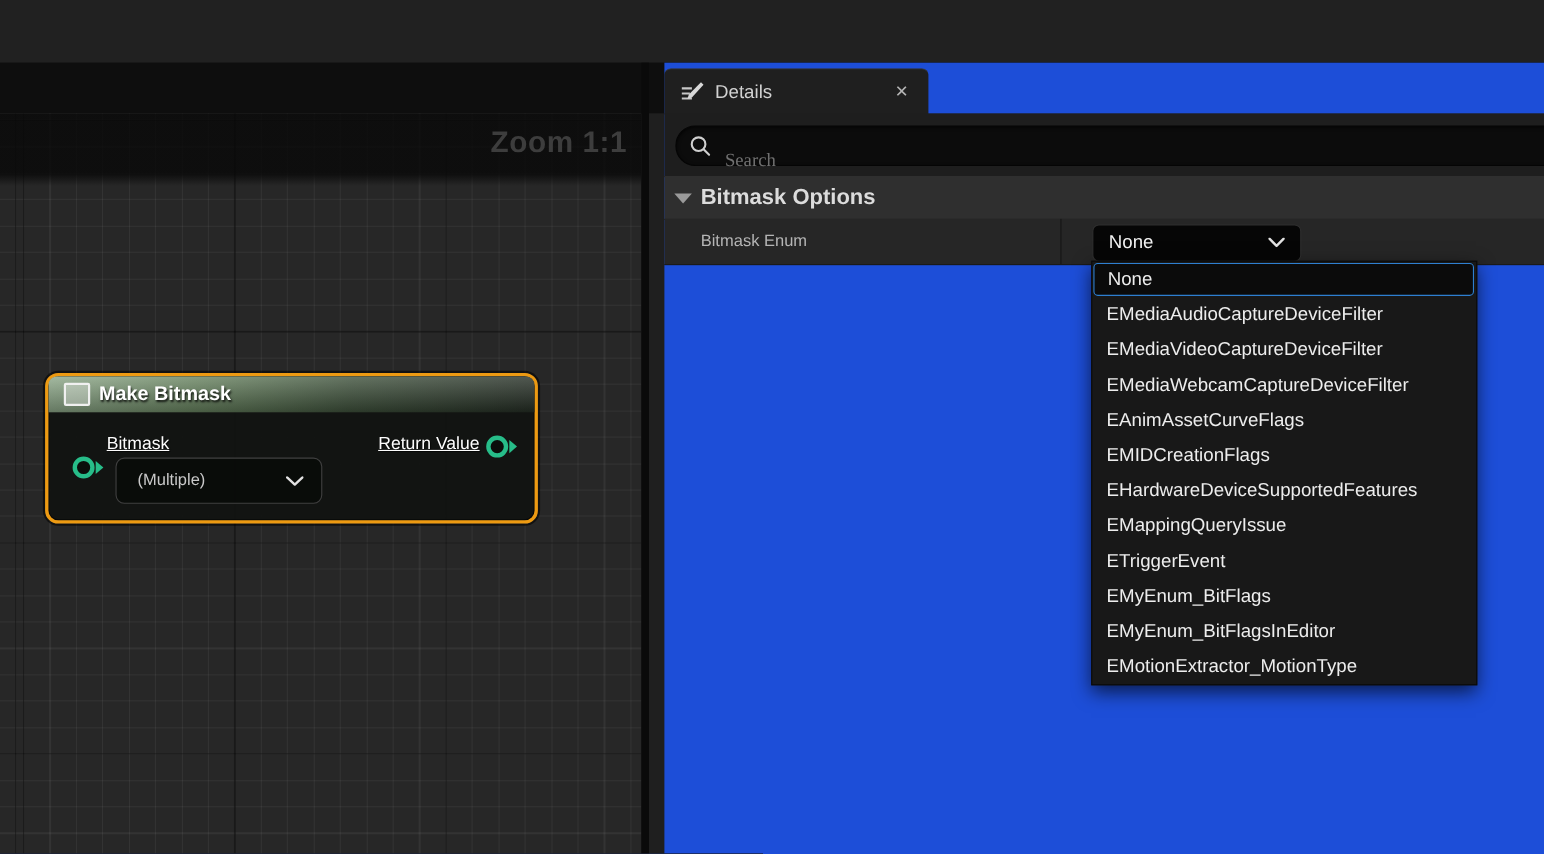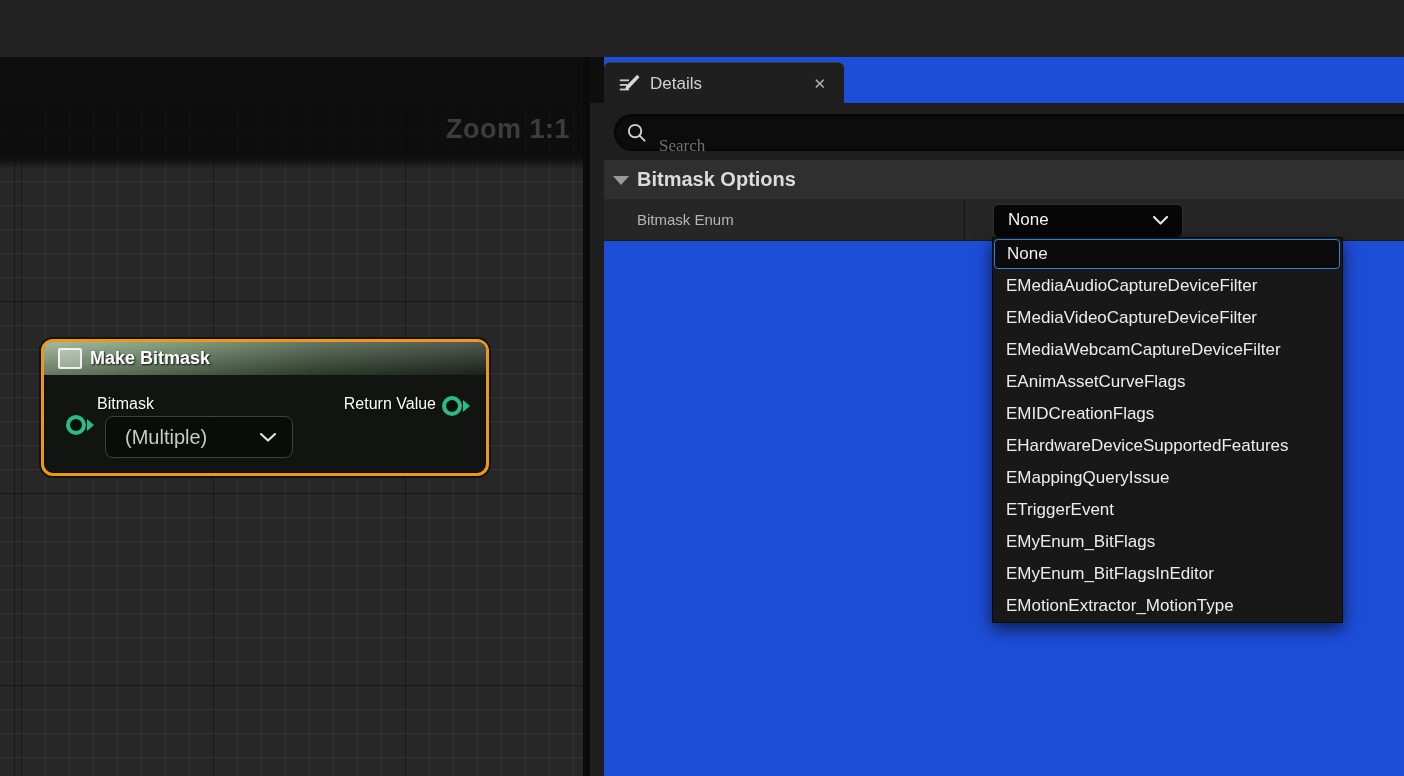--- a/index.html
+++ b/index.html
@@ -34,26 +34,26 @@
   #node-icon{left:14px;top:6px;width:20px;height:17px;border:2px solid #f0f0f0;border-radius:2px;
     background:rgba(255,255,255,.32);}
   #node-title{left:46px;top:0;height:33px;line-height:33px;font-size:18px;font-weight:bold;color:#fff;
     text-shadow:1px 1px 2px rgba(0,0,0,.85);}
   .pin-ring{width:12px;height:12px;border:4px solid #27bd89;border-radius:50%;background:#0b0e0b;}
   .pin-arrow{width:0;height:0;border-left:7px solid #27bd89;border-top:6px solid transparent;border-bottom:6px solid transparent;}
   #input-pin{left:22px;top:73px;}
   #input-pin-arrow{left:43px;top:77px;}
   #output-pin{left:398px;top:54px;}
   #output-pin-arrow{left:419px;top:58px;}
-  .node-pin-label{font-size:16px;color:#fdfdfd;text-shadow:1px 1px 1px rgba(0,0,0,.7);}
+  .node-pin-label{font-size:16px;color:#fdfdfd;text-shadow:1px 1px 1px rgba(0,0,0,.7);text-decoration:underline;}
   #bitmask-label{left:53px;top:53px;}
   #return-label{right:50px;top:53px;}
   #node-combo{left:61px;top:74px;width:186px;height:40px;border:1px solid #404040;border-radius:8px;
     background:rgba(8,10,8,.85);}
-  #node-combo-value{left:19px;top:0;height:40px;line-height:40px;font-size:20px;color:#c9c9c9;}
+  #node-combo-value{left:19px;top:0;height:40px;line-height:40px;font-size:15px;color:#c9c9c9;}
   #node-combo-chevron{right:16px;top:16px;}
 
   
   #details-panel{left:604px;top:57px;width:814px;height:719px;background:#1d4ed8;}
   #details-tab{left:0;top:5px;width:240px;height:41px;background:#1f1f1f;border-radius:6px 6px 0 0;
     border-top:1px solid #3a3a3a;}
   #details-tab-icon{left:14px;top:10px;width:22px;height:22px;}
   #details-tab-title{left:46px;top:0;height:41px;line-height:41px;font-size:17px;color:#d2d2d2;}
   #details-tab-close{right:18px;top:0;height:41px;line-height:41px;font-size:15px;color:#b5b5b5;cursor:pointer;}
   #search-row{left:0;top:46px;width:814px;height:57px;background:#1e1e1e;border-bottom:1px solid #141414;}

